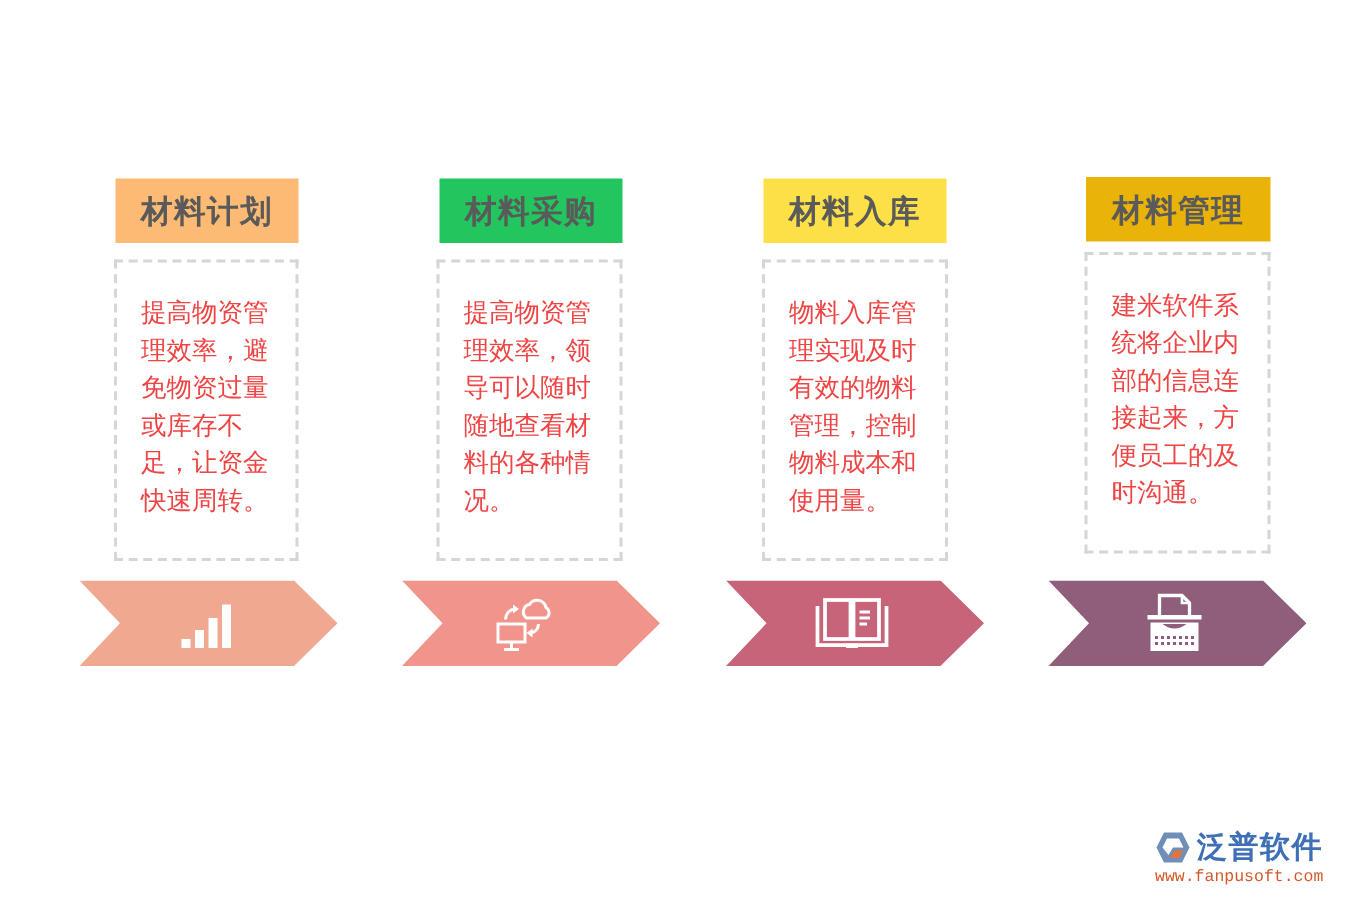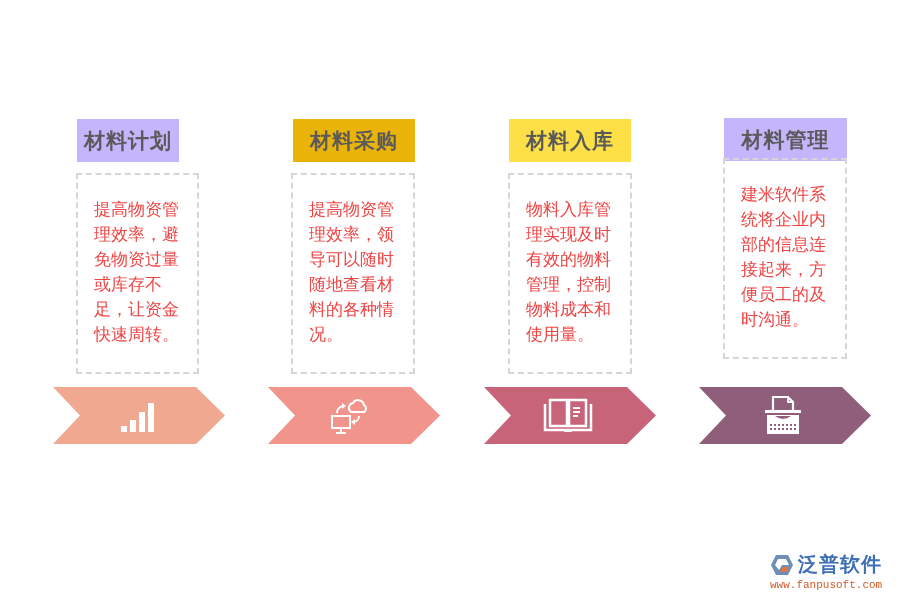--- a/index.html
+++ b/index.html
@@ -32,39 +32,39 @@
     .logo {
       position: absolute; left: 770px; top: 551px; width: 125px; height: 42px;
     }
     .logo .logo-row { display: flex; align-items: center; }
     .logo .logo-name { font-size: 20px; color: #3f6fb5; font-weight: bold; letter-spacing: 1px; margin-left: 4px; }
     .logo .logo-url { font-family: Liberation Mono, monospace; font-size: 11px; color: #d25a2a; margin-top: 1px; }
   </style>
 </head>
 <body>
 
-<div class="header" style="left:77px; top:119px; width:102px; background:#c4b5fd;">
+<div class="header" style="left:77px; top:119px; width:122px; background:#fdba74;">
   <span>材料计划</span>
 </div>
 <div class="desc-box" style="left:76px; top:173px; width:123px; height:201px;">
   <div class="desc-text">提高物资管理效率，避免物资过量或库存不足，让资金快速周转。</div>
 </div>
 <div class="arrow" style="left:53px; top:387px;">
   <svg class="shape" width="172" height="57" viewBox="0 0 172 57">
     <polygon points="0,0 143,0 172,28.5 143,57 0,57 27,28.5" fill="#f0a990"></polygon>
   </svg>
   <svg class="icon" viewBox="0 0 40 40" style="margin-left:-2px;">
     <rect x="4" y="30" width="6" height="6" fill="#fff"></rect>
     <rect x="13" y="24" width="6" height="12" fill="#fff"></rect>
     <rect x="22" y="16" width="6" height="20" fill="#fff"></rect>
     <rect x="31" y="7" width="6" height="29" fill="#fff"></rect>
   </svg>
 </div>
 
-<div class="header" style="left:293px; top:119px; width:122px; background:#eab308;">
+<div class="header" style="left:293px; top:119px; width:122px; background:#22c55e;">
   <span>材料采购</span>
 </div>
 <div class="desc-box" style="left:291px; top:173px; width:124px; height:201px;">
   <div class="desc-text">提高物资管理效率，领导可以随时随地查看材料的各种情况。</div>
 </div>
 <div class="arrow" style="left:268px; top:387px;">
   <svg class="shape" width="172" height="57" viewBox="0 0 172 57">
     <polygon points="0,0 143,0 172,28.5 143,57 0,57 27,28.5" fill="#f1948c"></polygon>
   </svg>
   <svg class="icon" viewBox="0 0 40 40" style="margin-left:-5px;">
@@ -93,24 +93,24 @@
     <path d="M3 8 V34 H49 V8" fill="none" stroke="#fff" stroke-width="2.5"></path>
     <rect x="8" y="4" width="17" height="26" fill="none" stroke="#fff" stroke-width="2.5"></rect>
     <rect x="27" y="4" width="17" height="26" fill="none" stroke="#fff" stroke-width="2.5"></rect>
     <line x1="31" y1="12" x2="38" y2="12" stroke="#fff" stroke-width="2"></line>
     <line x1="31" y1="16" x2="38" y2="16" stroke="#fff" stroke-width="2"></line>
     <line x1="31" y1="20" x2="36" y2="20" stroke="#fff" stroke-width="2"></line>
     <rect x="22" y="33" width="8" height="3" fill="#fff"></rect>
   </svg>
 </div>
 
-<div class="header" style="left:724px; top:118px; width:123px; background:#c4b5fd;">
+<div class="header" style="left:724px; top:118px; width:123px; background:#eab308;">
   <span>材料管理</span>
 </div>
-<div class="desc-box" style="left:723px; top:158px; width:124px; height:201px;">
+<div class="desc-box" style="left:723px; top:168px; width:124px; height:201px;">
   <div class="desc-text">建米软件系统将企业内部的信息连接起来，方便员工的及时沟通。</div>
 </div>
 <div class="arrow" style="left:699px; top:387px;">
   <svg class="shape" width="172" height="57" viewBox="0 0 172 57">
     <polygon points="0,0 143,0 172,28.5 143,57 0,57 27,28.5" fill="#8e5e7b"></polygon>
   </svg>
   <svg class="icon" viewBox="0 0 44 44" style="width:44px; height:44px; margin-left:-2px;">
     <path d="M12 16 V3 H27 L32 8 V16" fill="none" stroke="#fff" stroke-width="2.2"></path>
     <path d="M27 3 V8 H32" fill="none" stroke="#fff" stroke-width="1.8"></path>
     <rect x="4" y="16" width="36" height="3" fill="#fff"></rect>

